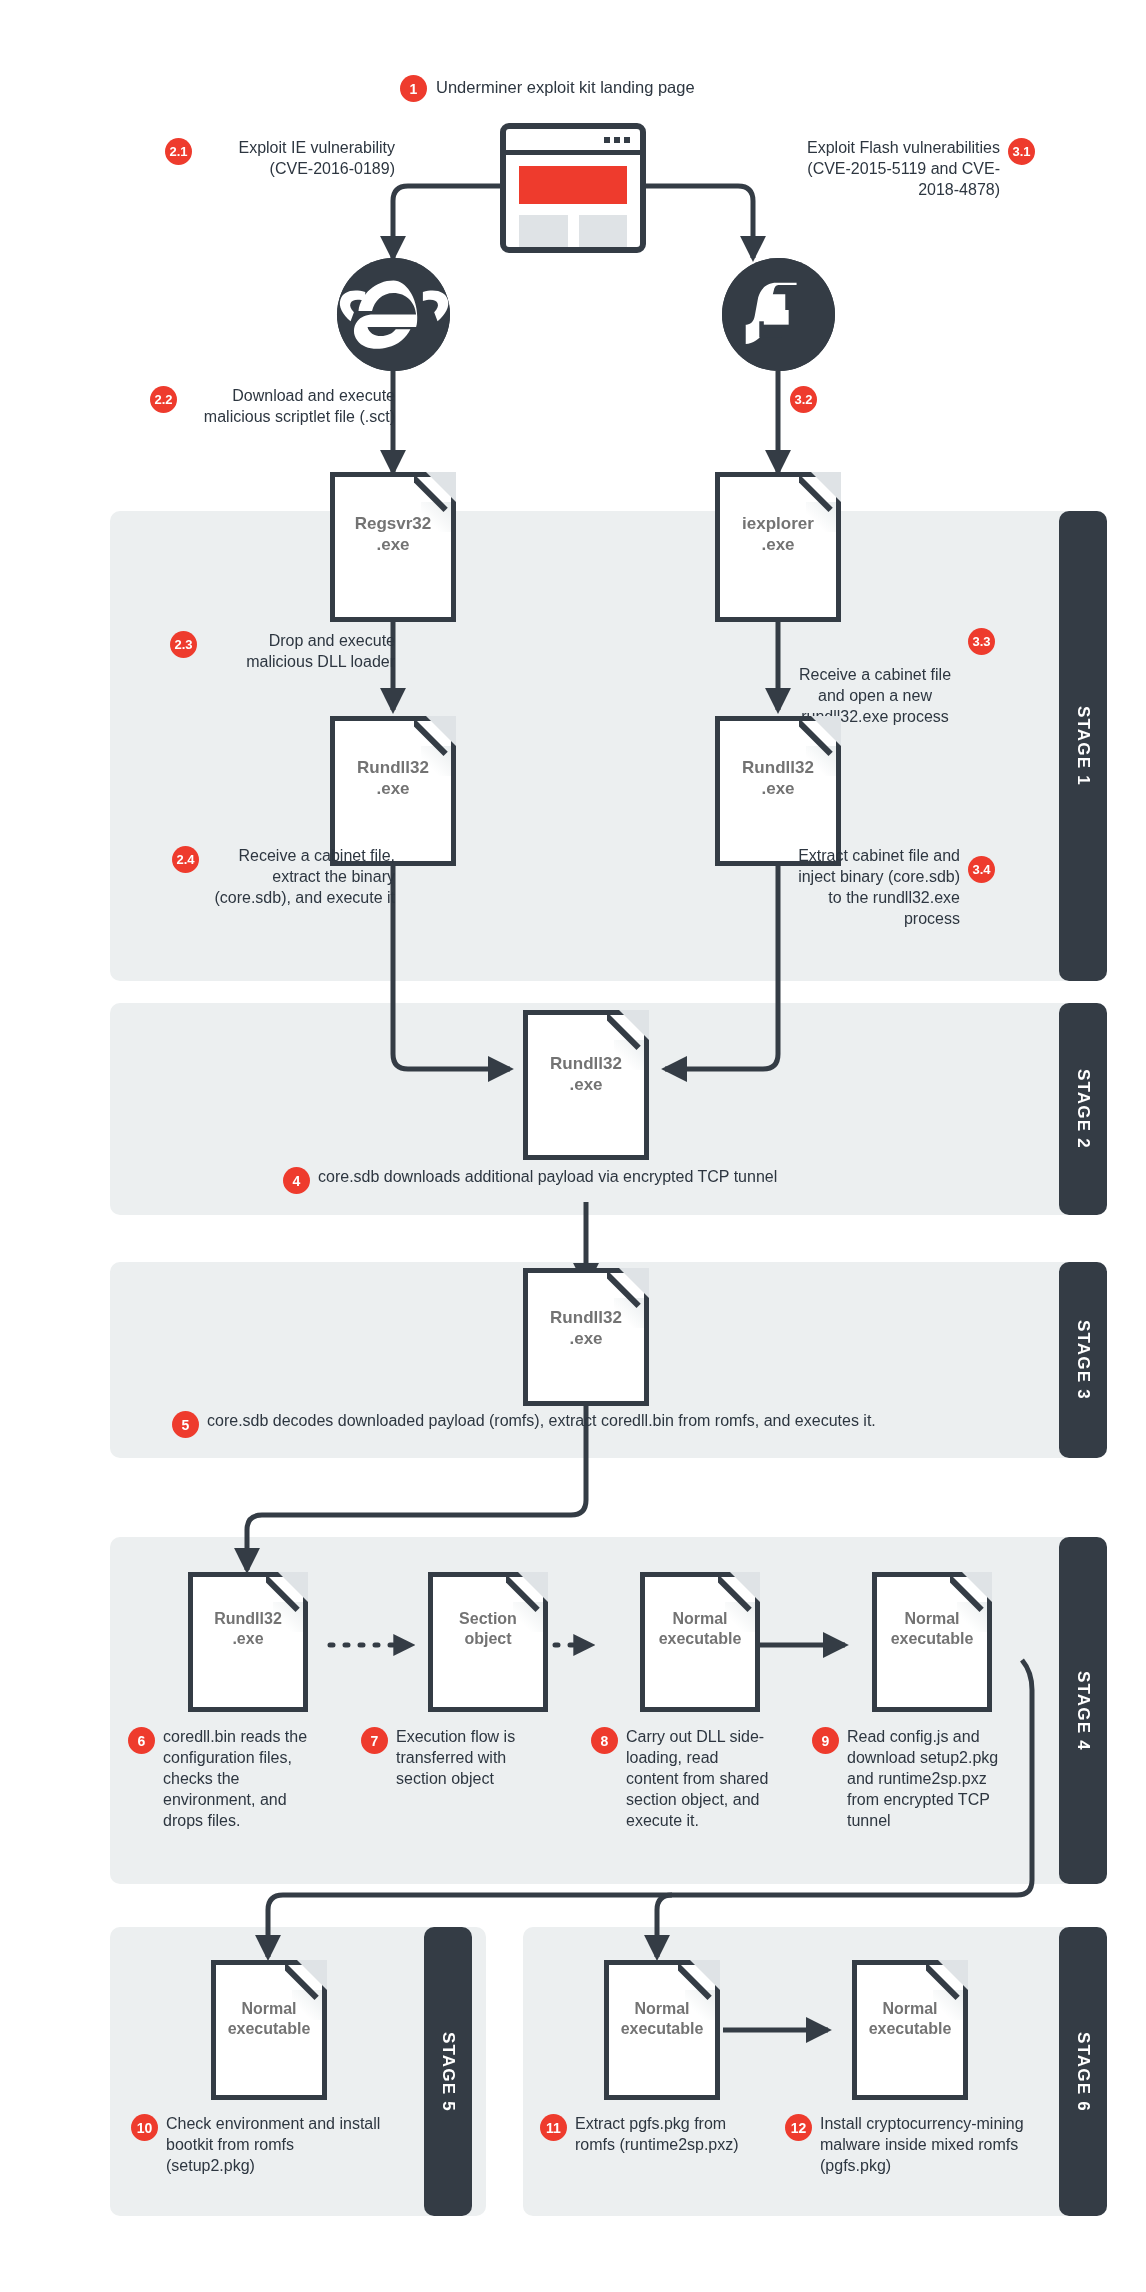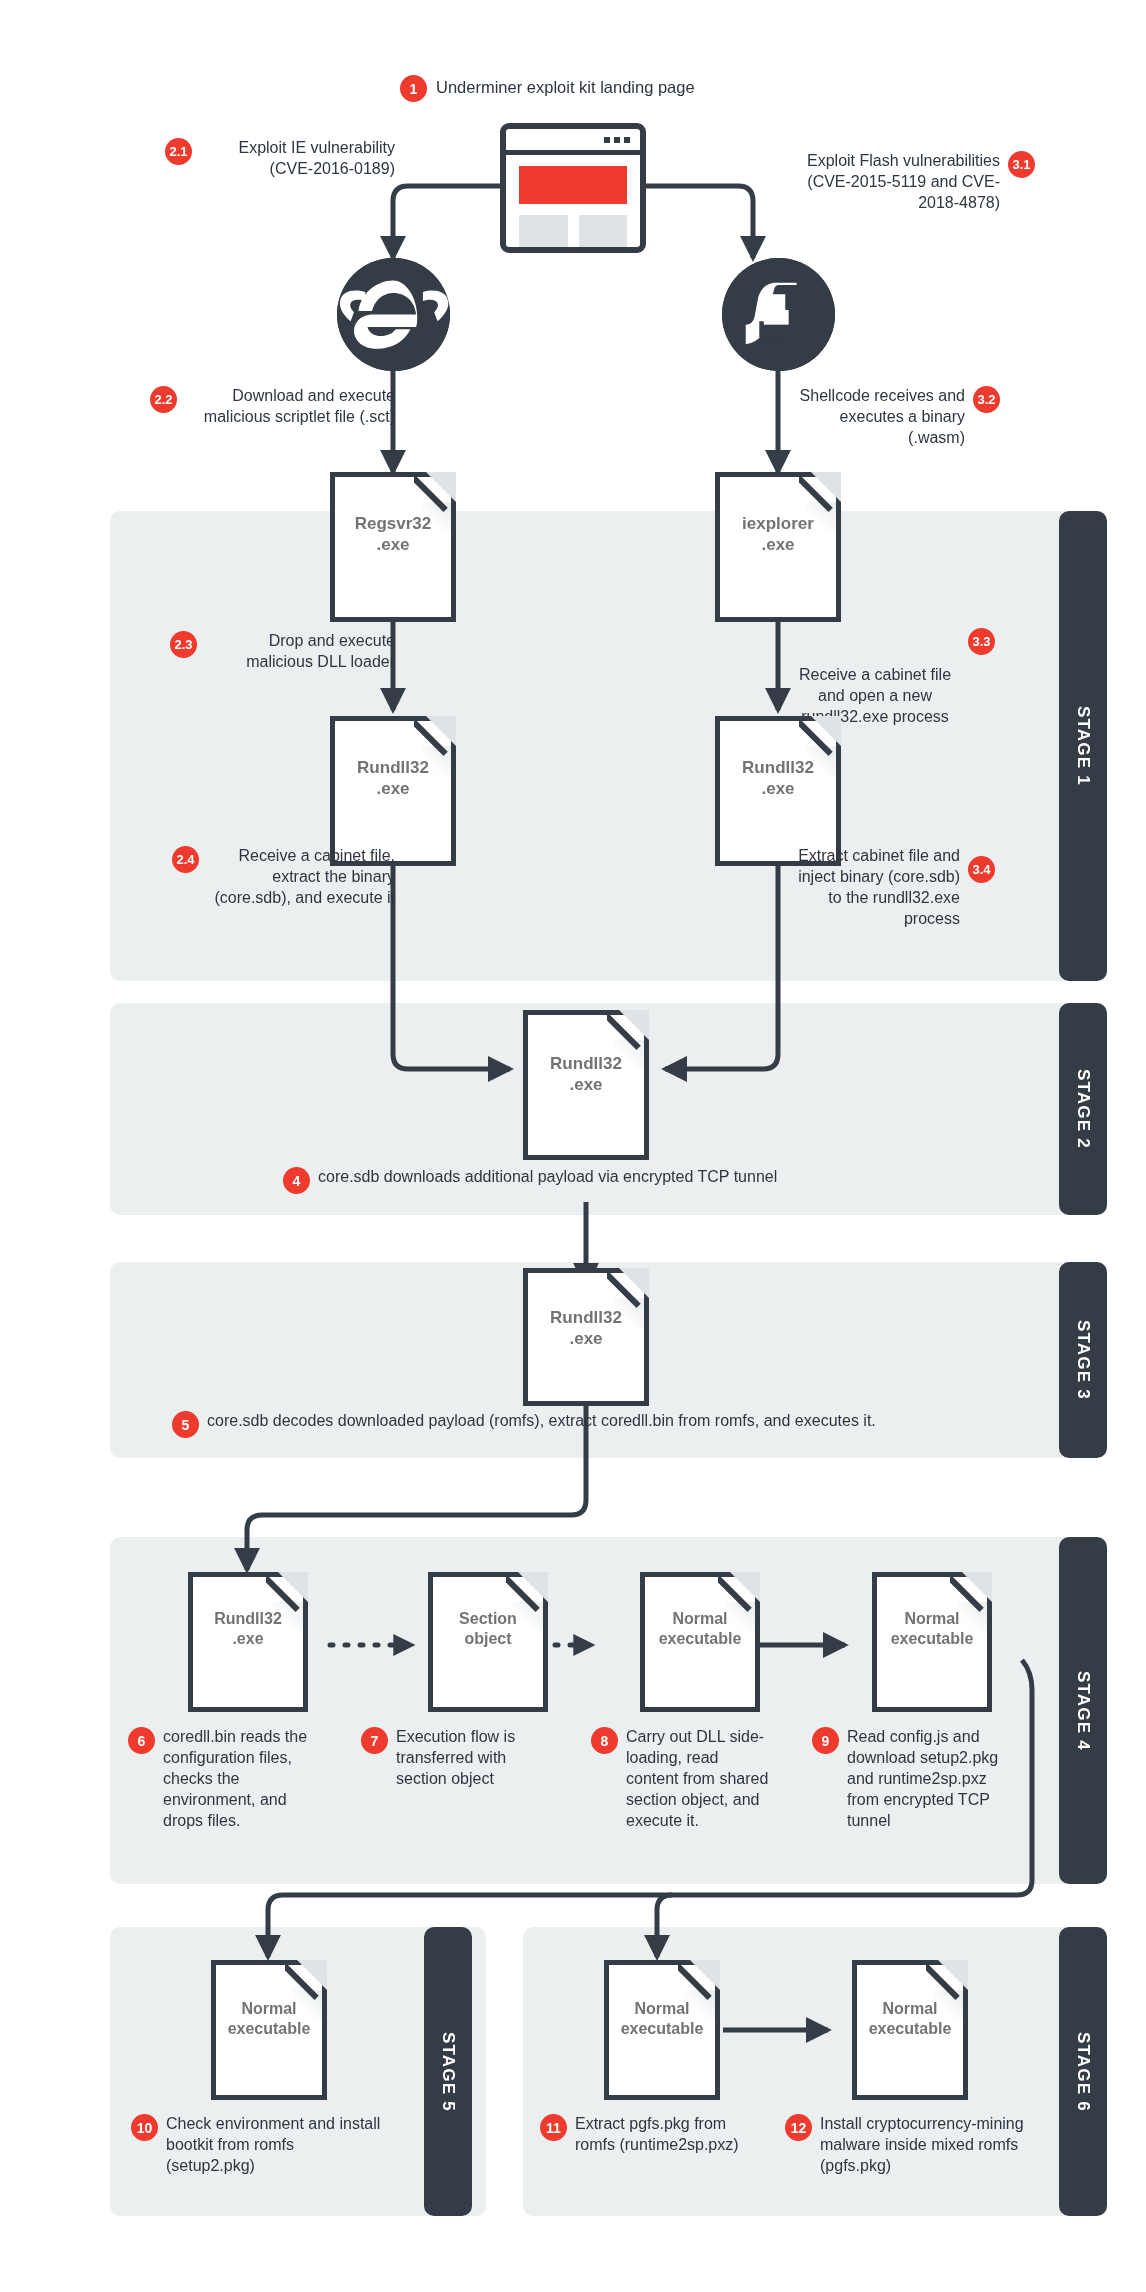--- a/index.html
+++ b/index.html
@@ -230,21 +230,21 @@
         </div>
       </div>
     </div>
   </div>
 
   <div class="step rtl" style="left:165px; top:137px; width:230px;">
     <div class="caption right">Exploit IE vulnerability (CVE-2016-0189)</div>
     <div class="badge sm">2.1</div>
   </div>
 
-  <div class="step" style="left:800px; top:150px; width:250px;">
+  <div class="step" style="left:800px; top:137px; width:250px;">
     <div class="caption" style="order:2; text-align:right; width:200px;">Exploit Flash vulnerabilities (CVE-2015-5119 and CVE-2018-4878)</div>
     <div class="badge sm" style="order:3;">3.1</div>
   </div>
 
   <div class="appicon" style="left:337px; top:258px; width:113px; height:113px;">
     <svg width="113" height="113" viewBox="0 0 100 100">
       <circle cx="50" cy="50" r="50" fill="#343c45"></circle>
       <path d="M50 20c-16 0-29 12-31 27h12c2-9 9-16 19-16 11 0 19 8 20 19H32c-6 0-11 2-14 6-4 5-4 12 0 17 5 7 16 9 27 6 9-2 16-8 20-16H52c-3 4-8 6-13 6-6 0-11-3-12-8h43c1-3 1-6 1-9 0-17-10-32-21-32z" fill="#ffffff"></path>
       <path d="M25 30C13 27 5 30 3 37c-2 6 2 13 9 19l3-8c-3-3-4-6-3-8 1-3 6-4 13-2z" fill="#ffffff"></path>
       <path d="M76 30c12-3 20 0 22 7 2 6-2 13-9 19l-3-8c3-3 4-6 3-8-1-3-6-4-13-2z" fill="#ffffff"></path>
@@ -259,21 +259,20 @@
       <path d="M37 46h22v13H37z" fill="#ffffff"></path>
     </svg>
   </div>
 
   <div class="step rtl" style="left:150px; top:385px; width:245px;">
     <div class="caption right">Download and execute malicious scriptlet file (.sct)</div>
     <div class="badge sm">2.2</div>
   </div>
 
   <div class="step" style="left:790px; top:385px; width:250px;">
-    <div class="caption" style="order:2; text-align:right; width:175px;">Shellcode receives and executes a binary (.wasm)</div>
     <div class="badge sm" style="order:3;">3.2</div>
   </div>
 
   <div class="filebox" style="left:330px; top:472px; width:126px; height:150px;">
     <div class="doc">
       <div class="shade"></div>
       <div class="fold-tri"></div>
       <div class="fold-edge"></div>
       <div class="label" style="top:36px;">
         <div>Regsvr32</div>

